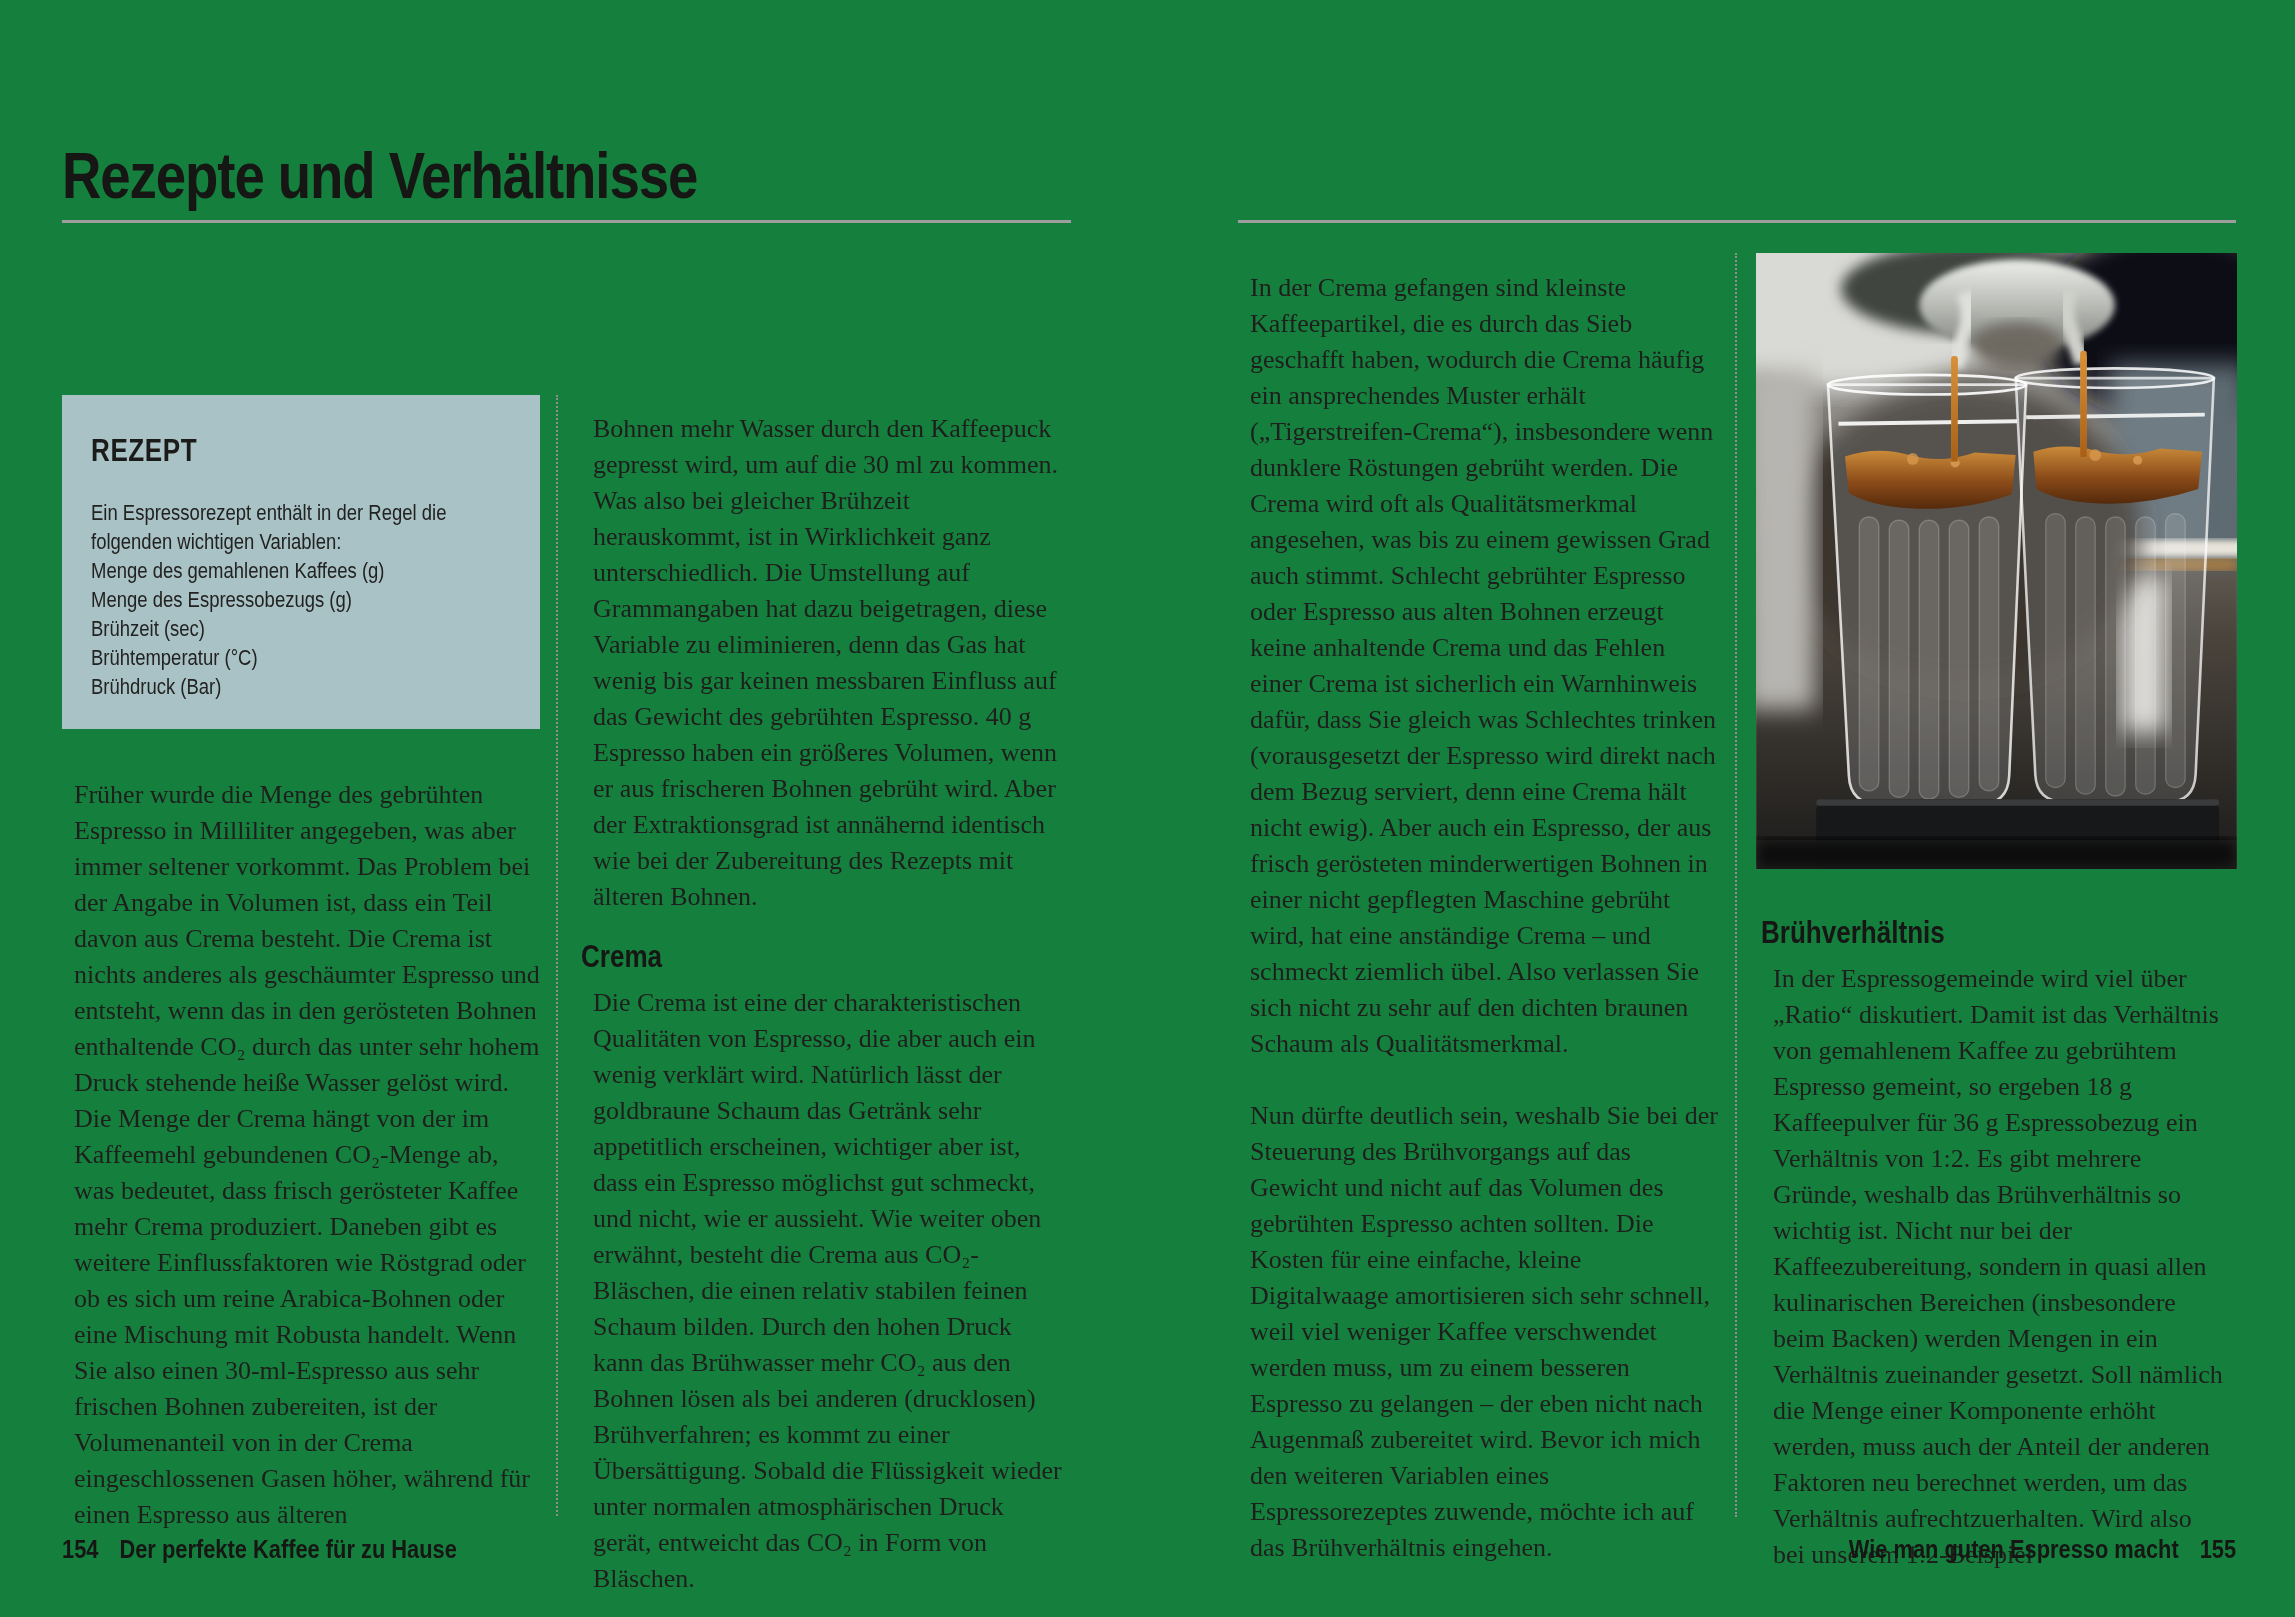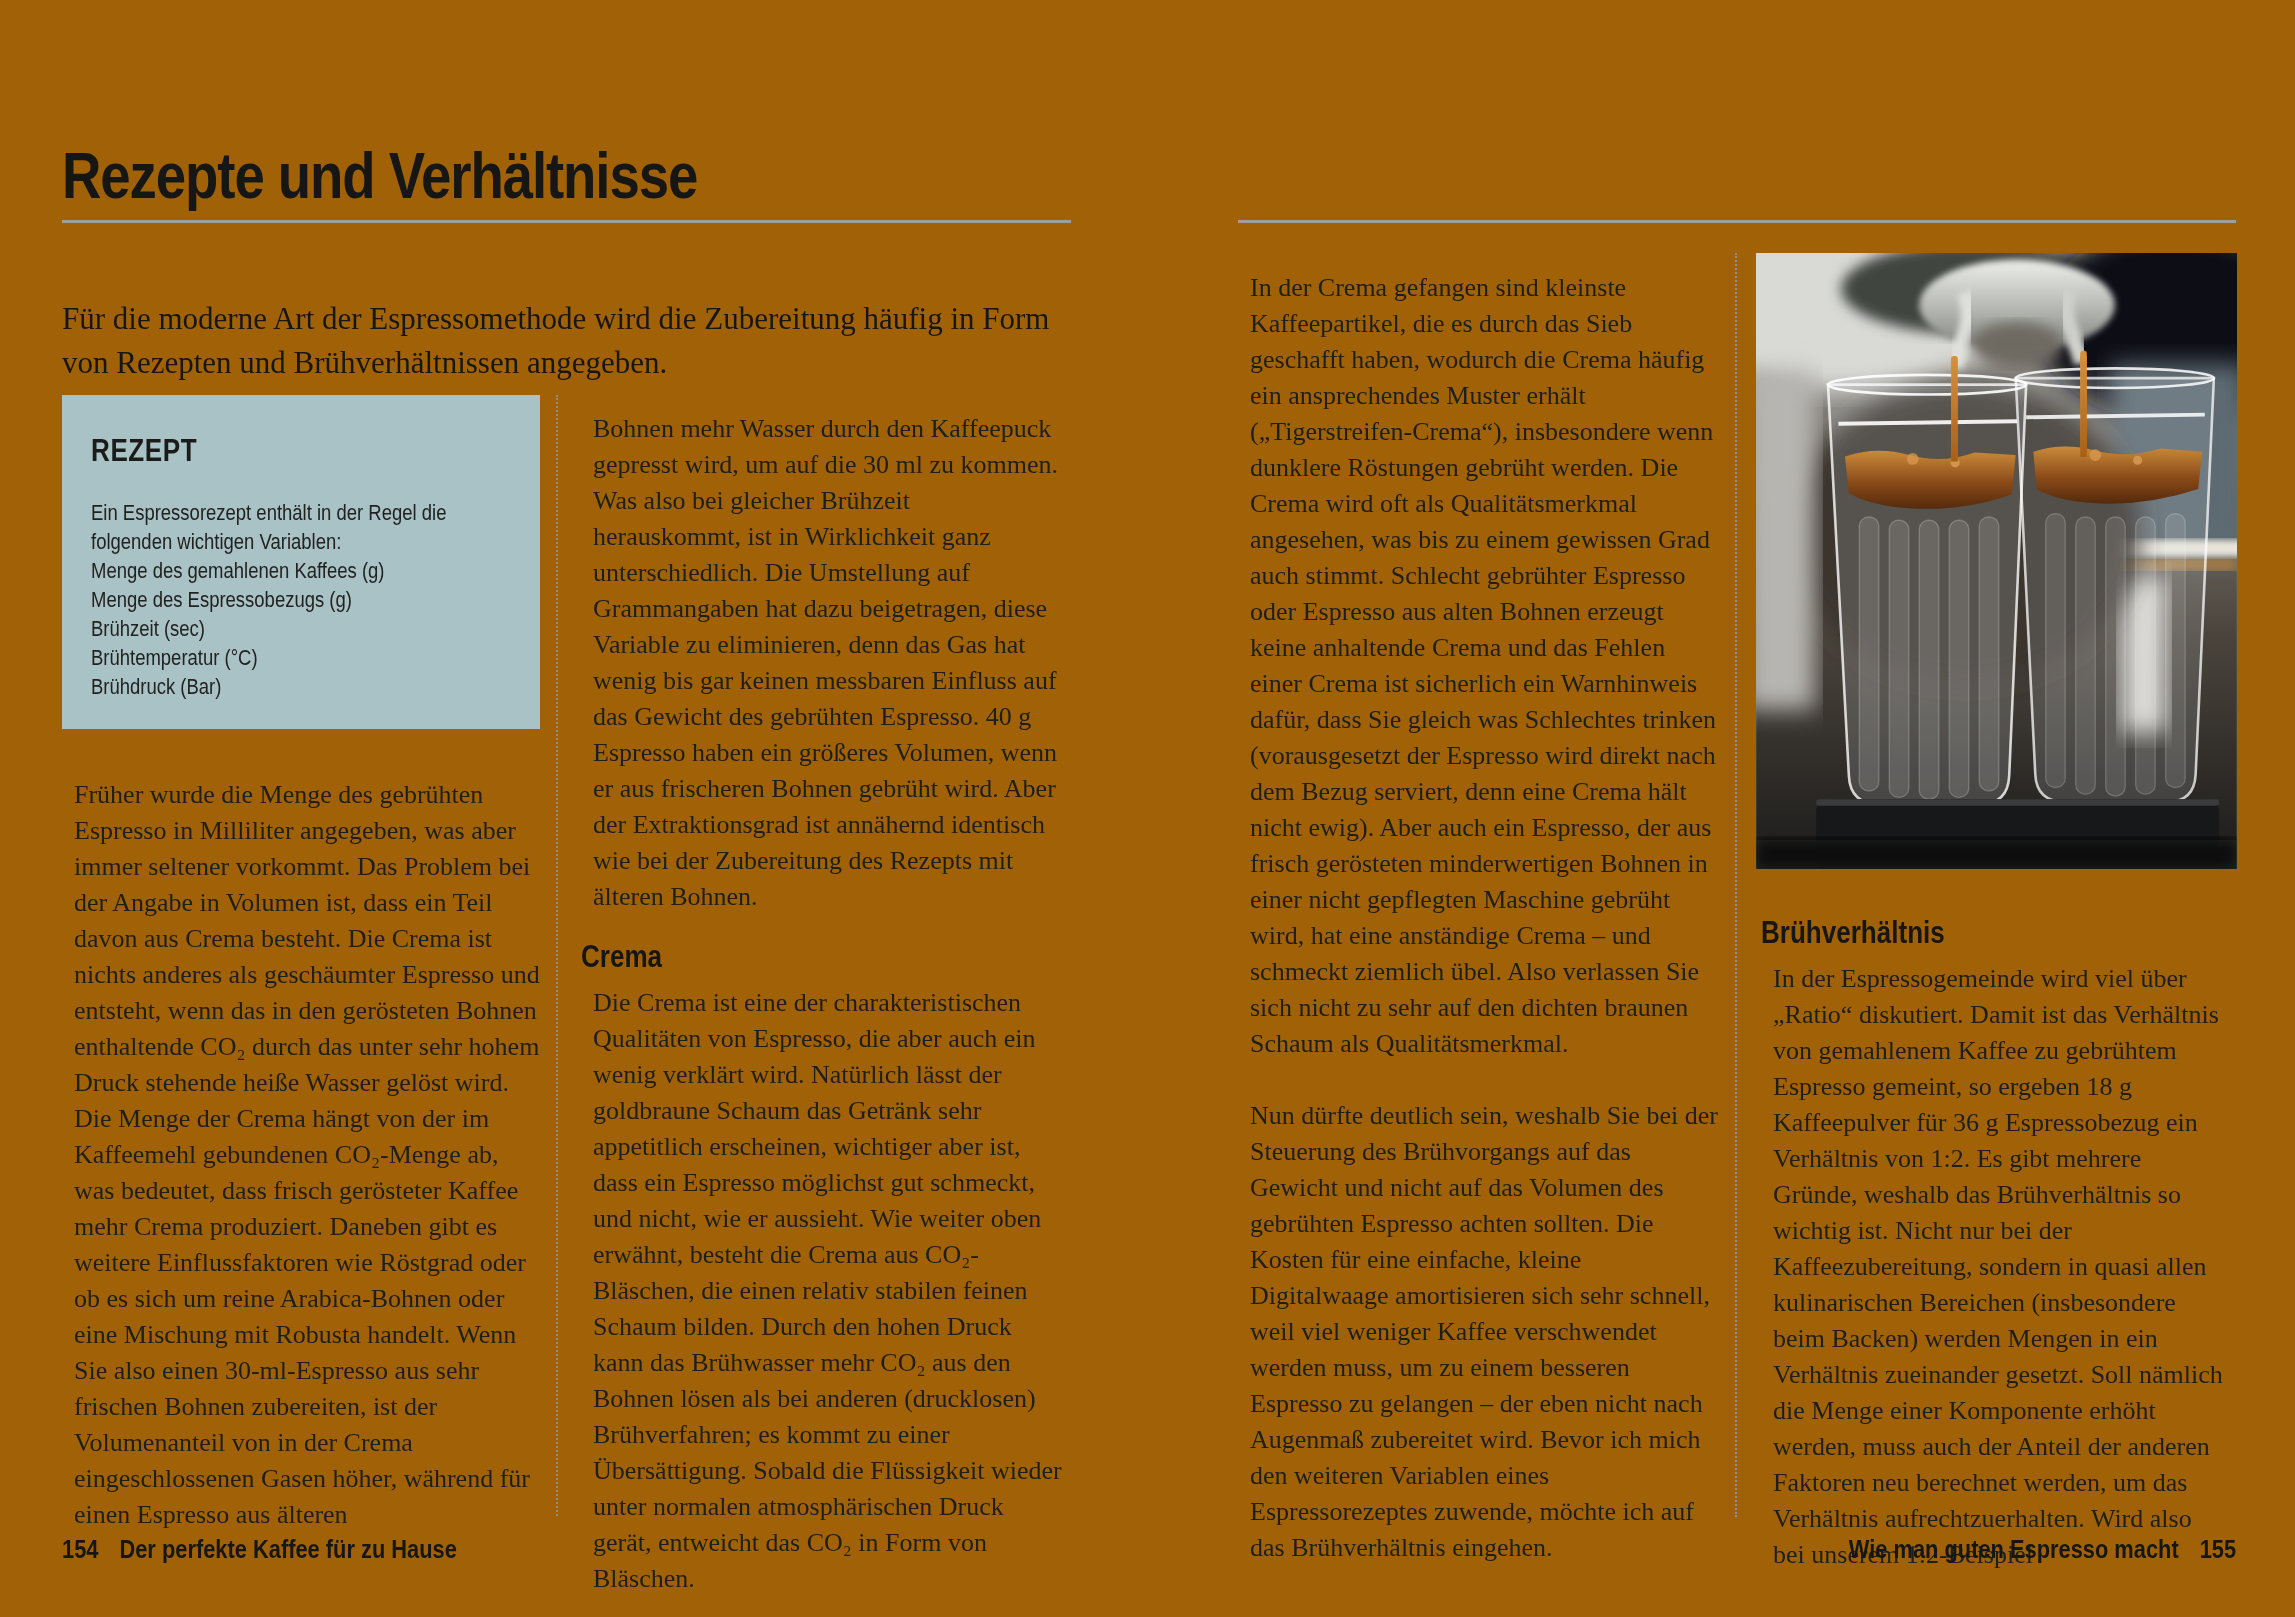--- a/index.html
+++ b/index.html
@@ -1,19 +1,19 @@
 <!DOCTYPE html>
 <html lang="de" style="font-size:10.4px"><head>
 <meta charset="utf-8">
 <style>
   html,body{margin:0;padding:0;background:#ffffff;}
   .spread{
     position:relative;
     width:2295px;height:1618px;
-    background:#a16207;
+    background:#15803d;
     font-family:"Liberation Serif","DejaVu Serif",serif;
     color:#1e1e1c;
     overflow:hidden;
   }
   
   .cond{
     font-family:"Liberation Sans","DejaVu Sans",sans-serif;
     transform:scaleX(0.84);
     transform-origin:0 0;
   }
@@ -67,21 +67,20 @@
   }
   .photo svg{display:block;}
 </style>
 </head>
 <body>
 
 <div class="spread">
 
   <div class="page-title cond">Rezepte und Verhältnisse</div>
   <div class="title-rule rule-left" style="background: rgb(158, 158, 158);"></div>
-  <p class="intro">Für die moderne Art der Espressomethode wird die Zubereitung häufig in Form von Rezepten und Brühverhältnissen angegeben.</p>
 
   <div class="recipe-box" style="background: rgb(169, 194, 198);">
     <div class="recipe-heading cond">REZEPT</div>
     <div class="recipe-body cond">
       <p class="recipe-intro">Ein Espressorezept enthält in der Regel die folgenden wichtigen Variablen:</p>
       <p class="recipe-var">Menge des gemahlenen Kaffees (g)</p>
       <p class="recipe-var">Menge des Espressobezugs (g)</p>
       <p class="recipe-var">Brühzeit (sec)</p>
       <p class="recipe-var">Brühtemperatur (°C)</p>
       <p class="recipe-var">Brühdruck (Bar)</p>

